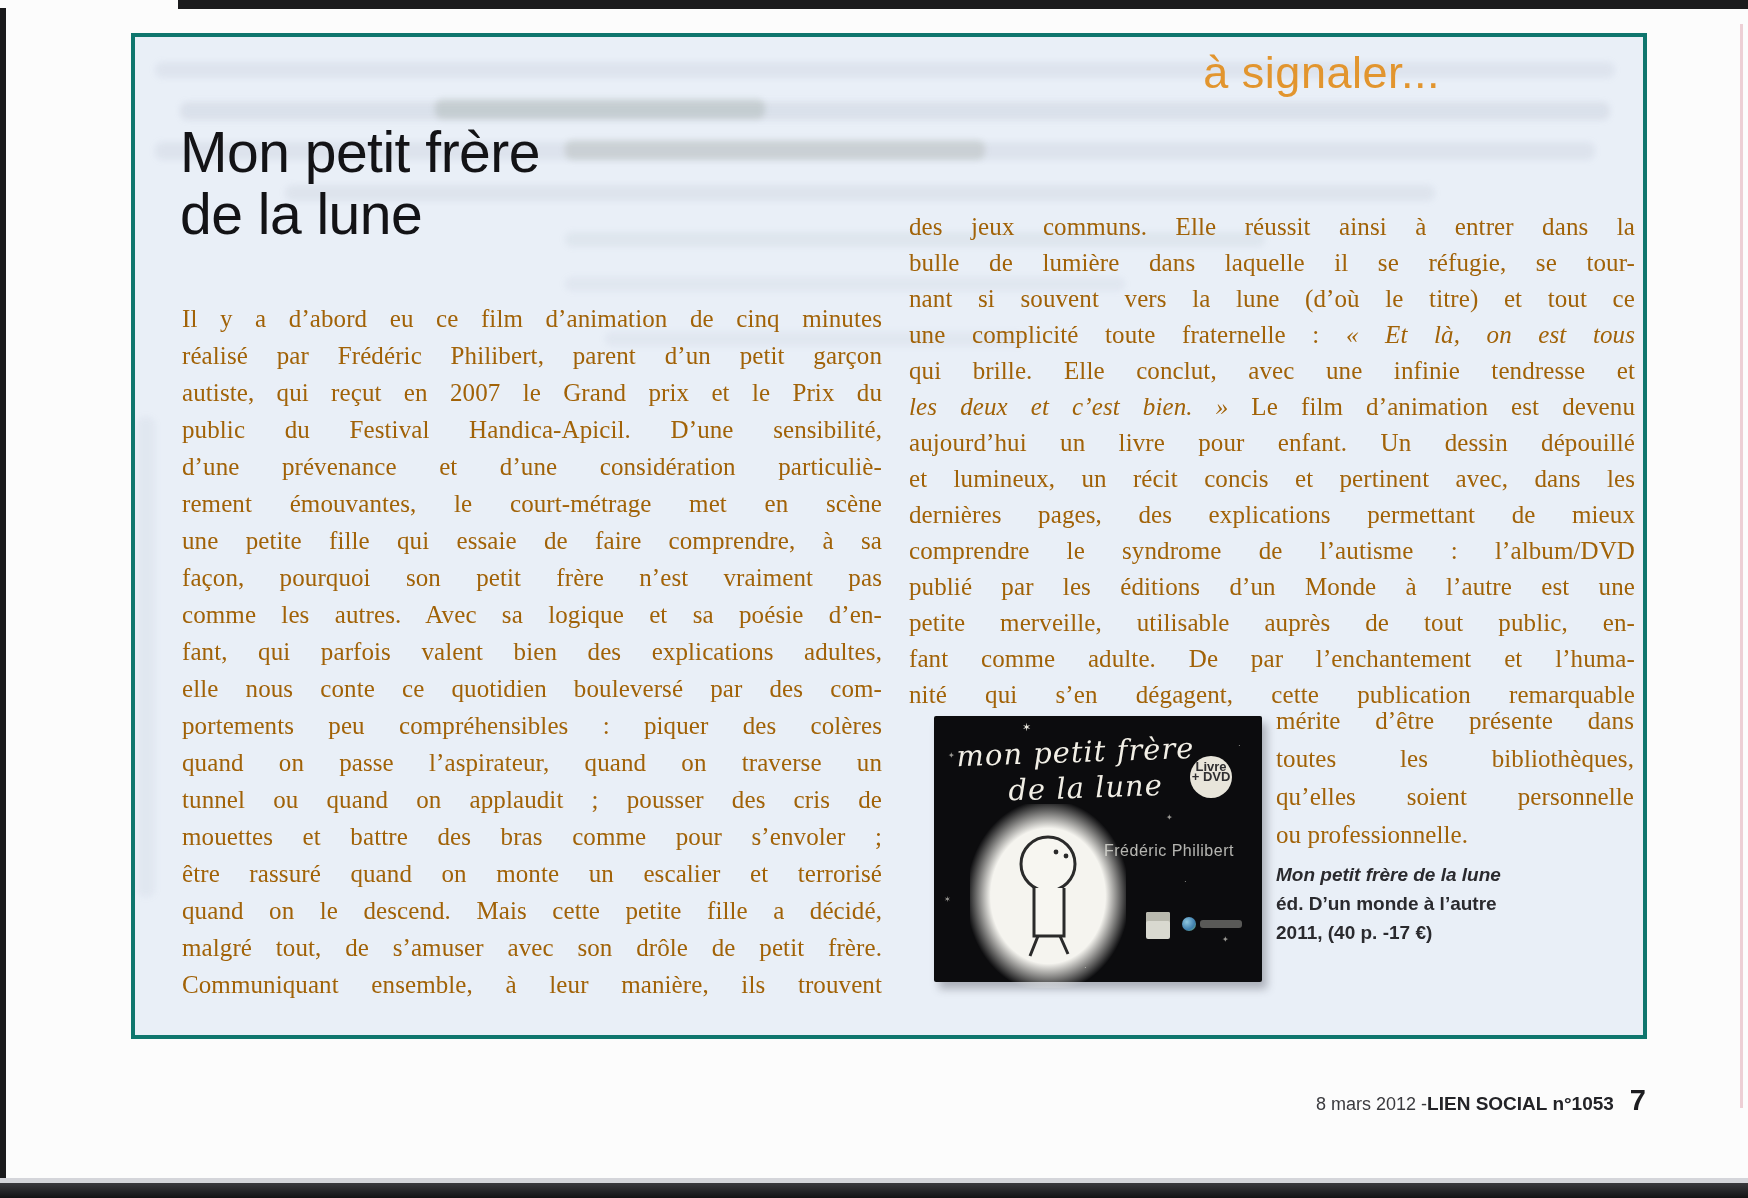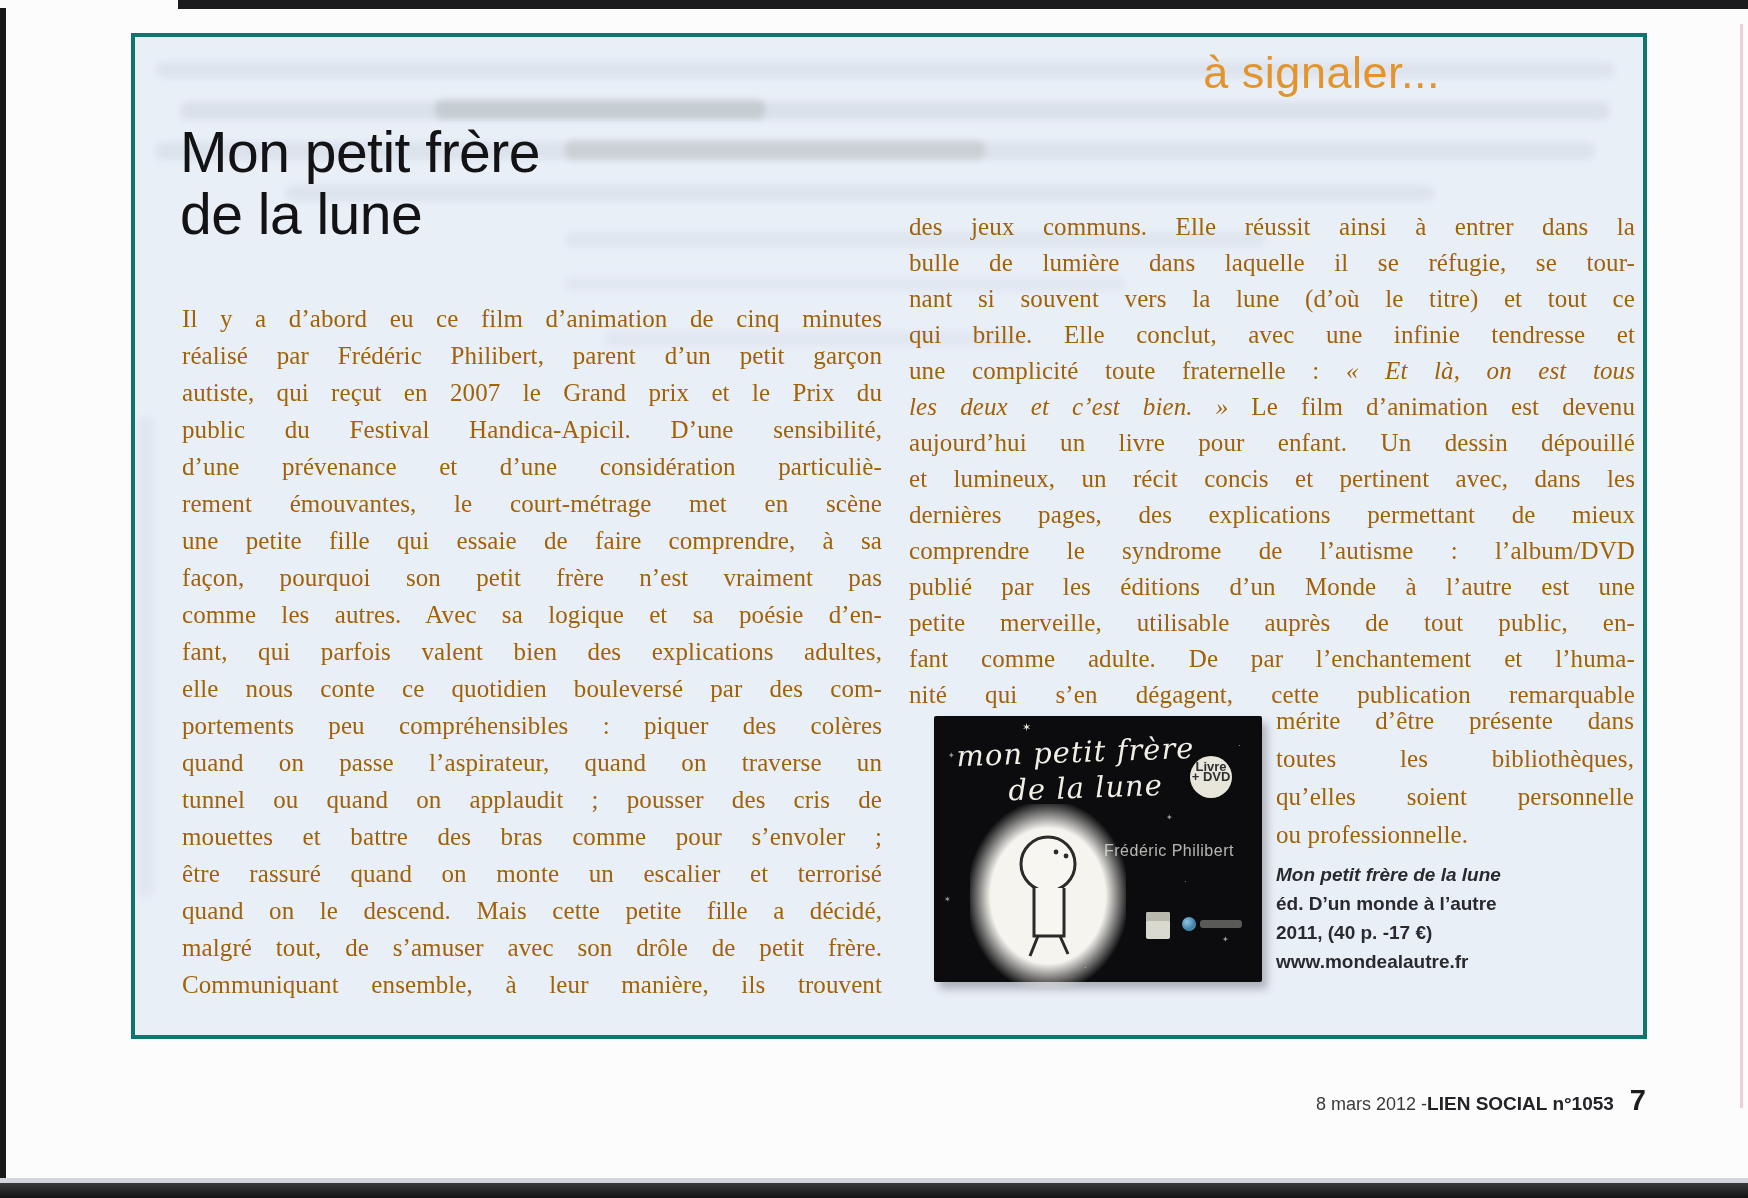--- a/index.html
+++ b/index.html
@@ -116,22 +116,22 @@
       <div class="jline">être rassuré quand on monte un escalier et terrorisé</div>
       <div class="jline">quand on le descend. Mais cette petite fille a décidé,</div>
       <div class="jline">malgré tout, de s’amuser avec son drôle de petit frère.</div>
       <div class="jline">Communiquant ensemble, à leur manière, ils trouvent</div>
     </div>
 
     <div class="rightcol">
       <div class="jline">des jeux communs. Elle réussit ainsi à entrer dans la</div>
       <div class="jline">bulle de lumière dans laquelle il se réfugie, se tour-</div>
       <div class="jline">nant si souvent vers la lune (d’où le titre) et tout ce</div>
+      <div class="jline"><span>une complicité toute fraternelle : </span><span class="it">« Et là, on est tous</span></div>
       <div class="jline">qui brille. Elle conclut, avec une infinie tendresse et</div>
-      <div class="jline"><span>une complicité toute fraternelle : </span><span class="it">« Et là, on est tous</span></div>
       <div class="jline"><span class="it">les deux et c’est bien. » </span><span>Le film d’animation est devenu</span></div>
       <div class="jline">aujourd’hui un livre pour enfant. Un dessin dépouillé</div>
       <div class="jline">et lumineux, un récit concis et pertinent avec, dans les</div>
       <div class="jline">dernières pages, des explications permettant de mieux</div>
       <div class="jline">comprendre le syndrome de l’autisme : l’album/DVD</div>
       <div class="jline">publié par les éditions d’un Monde à l’autre est une</div>
       <div class="jline">petite merveille, utilisable auprès de tout public, en-</div>
       <div class="jline">fant comme adulte. De par l’enchantement et l’huma-</div>
       <div class="jline">nité qui s’en dégagent, cette publication remarquable</div>
     </div>
@@ -170,21 +170,20 @@
       <div class="author">Frédéric Philibert</div>
       <div class="logo-sq"></div>
       <div class="logo-dot"></div>
       <div class="logo-text"></div>
     </div>
 
     <div class="caption">
       <div class="cap-title">Mon petit frère de la lune</div>
       <div>éd. D’un monde à l’autre</div>
       <div>2011, (40 p. -17 €)</div>
-      <div>www.mondealautre.fr</div>
     </div>
 
   </div>
 
   <div class="footer">
     <span class="date">8 mars 2012 - </span>
     <span class="mag">LIEN SOCIAL n°1053</span>
     <span class="pageno">7</span>
   </div>
 

